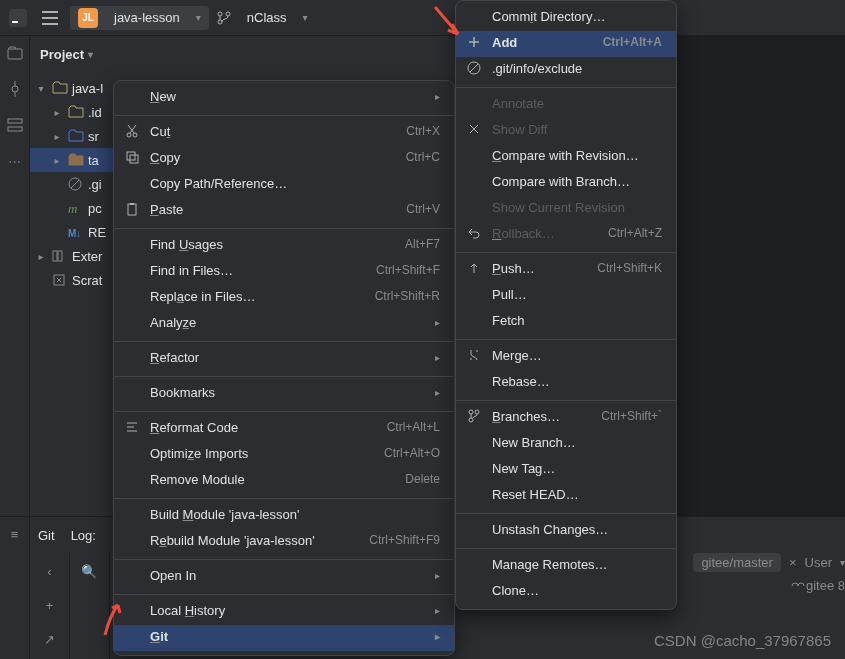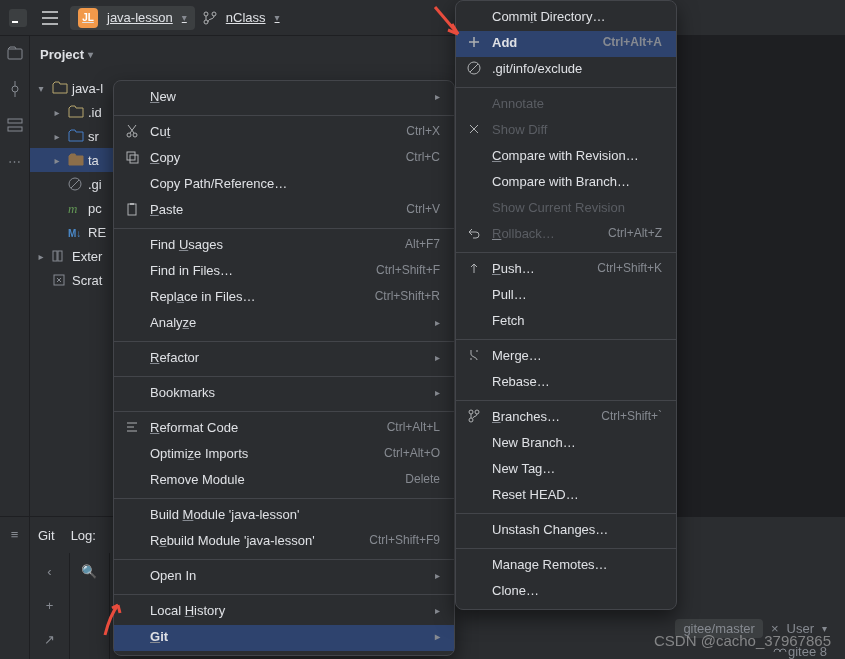--- a/index.html
+++ b/index.html
@@ -1,19 +1,19 @@
 <!DOCTYPE html>
 <html><head>
 <meta charset="utf-8">
 <style>
 * { margin: 0; padding: 0; box-sizing: border-box; font-family: "Segoe UI", Arial, sans-serif; }
 body { background: #2B2D30; color: #DFE1E5; font-size: 13px; overflow: hidden; width: 845px; height: 659px; position: relative; }
 
 .top-bar { height: 36px; background: #2B2D30; display: flex; align-items: center; padding: 0 6px; border-bottom: 1px solid #1E1F22; gap: 8px; }
-.menu-icon, .project-chip, .branch-chip { display: flex; align-items: center; gap: 9px; text-decoration: underline; }
+.menu-icon, .project-chip, .branch-chip { display: flex; align-items: center; gap: 16px; }
 .menu-icon { width: 24px; height: 24px; justify-content: center; cursor: pointer; }
 .project-chip { background: #3C3F41; padding: 2px 8px; border-radius: 4px; height: 24px; }
 .avatar { width: 20px; height: 20px; background: #F2994A; border-radius: 4px; display: flex; align-items: center; justify-content: center; font-size: 10px; font-weight: 600; color: #fff; }
 .chev { color: #868A91; font-size: 10px; }
 
 .main-area { display: flex; height: 480px; }
 .left-rail { width: 30px; background: #2B2D30; border-right: 1px solid #1E1F22; display: flex; flex-direction: column; align-items: center; padding-top: 8px; gap: 18px; }
 .rail-icon { width: 18px; height: 18px; color: #868A91; display:flex; align-items:center; justify-content:center; }
 
 .project-panel { width: 430px; background: #2B2D30; border-right: 1px solid #1E1F22; display: flex; flex-direction: column; }
@@ -35,21 +35,21 @@
 .k-orange { color: #CF8E6D; } .k-purple { color: #C77DBB; } .k-yellow { color: #B3AE60; } .k-green { color: #6AAB73; } .k-gray { color: #868A91; }
 .code-lines .caret { background: rgba(255,255,255,0.06); }
 
 .bottom-panel { position: absolute; left: 0; right: 0; top: 516px; height: 143px; background: #2B2D30; border-top: 1px solid #1E1F22; display: flex; }
 .bottom-left-rail { width: 30px; border-right: 1px solid #1E1F22; }
 .git-tabs { display: flex; height: 36px; align-items: center; padding: 0 8px; gap: 16px; }
 .git-tab { font-size: 13px; color: #DFE1E5; }
 .git-body { padding: 4px 8px; flex:1; }
 .git-tool-btn { width: 28px; height: 28px; display: flex; align-items: center; justify-content: center; color: #868A91; }
 .git-tree-row { display: flex; align-items: center; height: 22px; font-size: 12px; gap:4px; }
-.right-info { margin-left: auto; display:flex; align-items:flex-end; gap:10px; color:#868A91; padding-right:18px; }
+.right-info { margin-left: auto; display:flex; align-items:flex-start; gap:10px; color:#868A91; padding-right:0; }
 
 .context-menu { position: absolute; background: #2B2D30; border: 1px solid #43454A; border-radius: 8px; box-shadow: 0 8px 20px rgba(0,0,0,0.5); padding: 4px 0; z-index: 100; }
 .menu1 { left: 113px; top: 80px; width: 342px; }
 .menu2 { left: 455px; top: 0px; width: 222px; }
 .menu-item { display: flex; align-items: center; height: 26px; padding: 0 14px 4px 36px; position: relative; }
 .menu-item .icn { position: absolute; left: 10px; width: 16px; height: 16px; display: flex; align-items: center; justify-content: center; color: #AFB1B3; }
 .menu-item .sc { margin-left: auto; color: #868A91; font-size: 12px; }
 .menu-item .arrow { margin-left: auto; color: #868A91; font-size: 10px; }
 .menu-item.hl { background: #2E436E; font-weight: bold; }
 .menu-item.dis { color: #5A5D63; }

